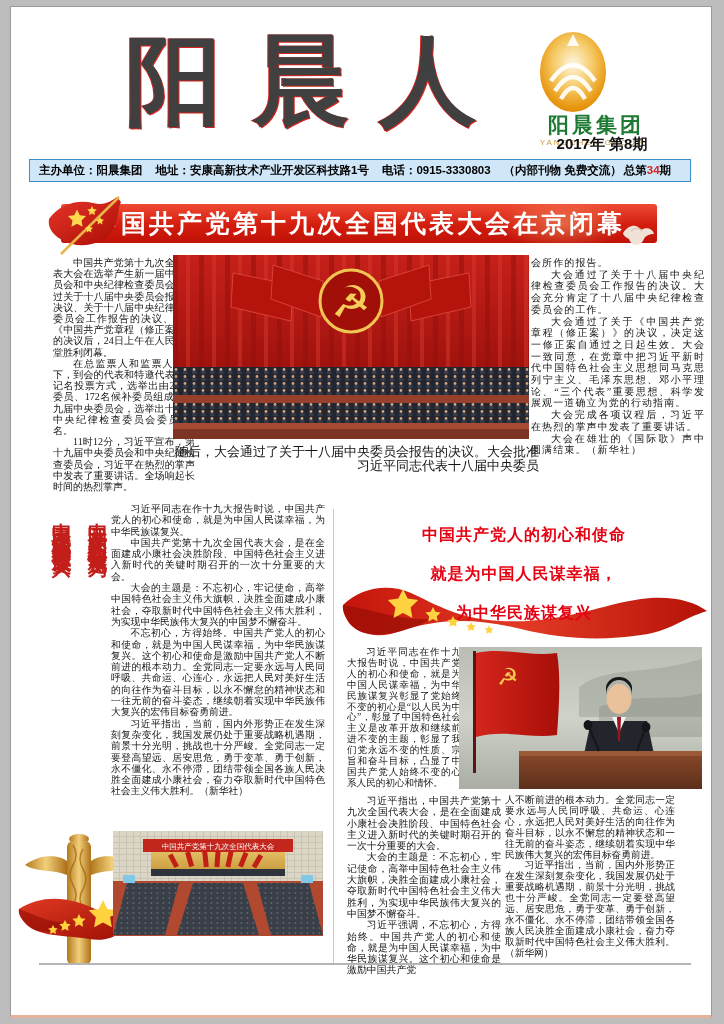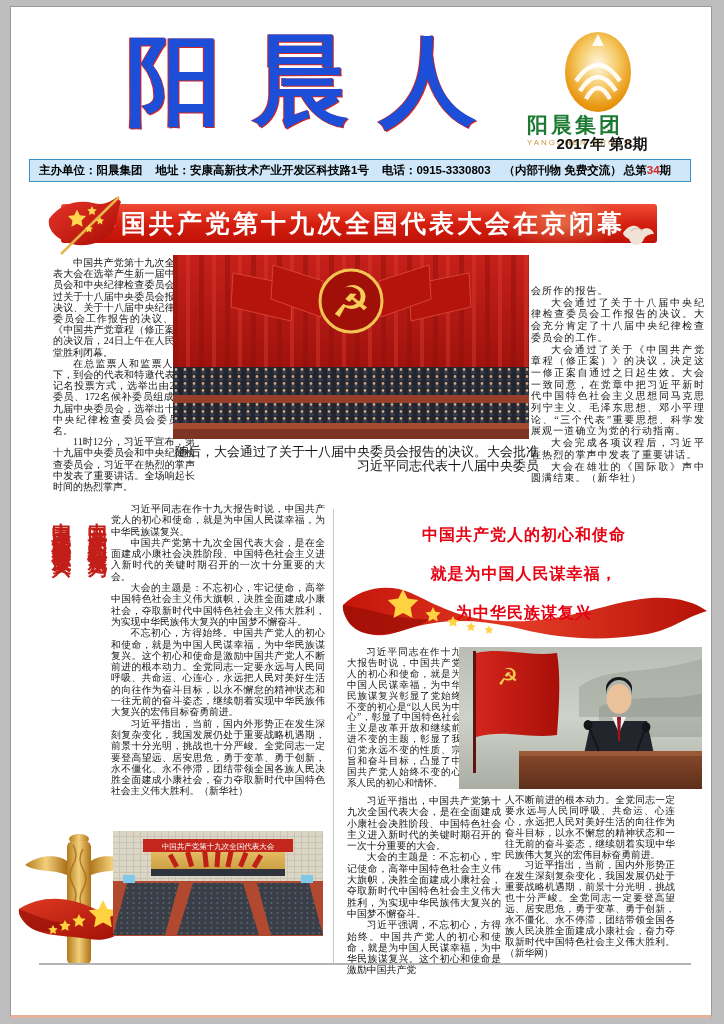--- a/index.html
+++ b/index.html
@@ -11,26 +11,26 @@
   }
   #paper{
     position:absolute;left:10px;top:6px;width:702px;height:1012px;
     background:#ffffff;border:1px solid #9a9a9a;border-bottom:3px solid #e6b29b;
     box-sizing:border-box;overflow:hidden;
   }
   
   .masthead-title{
     position:absolute;left:60px;top:14px;width:460px;height:122px;
     font-family:"DejaVu Serif","Liberation Serif",serif;
-    font-size:97px;font-weight:bold;color:#1d4ed8;text-align:center;
+    font-size:97px;font-weight:bold;color:#404040;text-align:center;
     letter-spacing:30px;padding-left:30px;box-sizing:border-box;
     line-height:118px;white-space:nowrap;
     text-shadow:1px 1px 0 #d6251f, -1px 0 0 #d6251f;
   }
-  .logo-box{position:absolute;left:516px;top:22px;width:142px;text-align:left;}
+  .logo-box{position:absolute;left:491px;top:22px;width:142px;text-align:right;}
   .logo-box .egg{display:block;margin:0 auto;}
   .brand-name{font-family:"Liberation Sans",sans-serif;font-size:21px;font-weight:bold;color:#1d7a33;letter-spacing:3px;line-height:24px;}
   .brand-en{font-family:"Liberation Sans",sans-serif;font-size:8px;color:#c9973d;letter-spacing:2px;line-height:11px;}
   .issue-line{
     position:absolute;left:520px;top:128px;width:142px;text-align:center;
     font-family:"Liberation Sans",sans-serif;font-size:15px;font-weight:bold;color:#111;
   }
   .infobar{
     position:absolute;left:18px;top:152px;width:662px;height:23px;
     background:#cfe7f8;border:1px solid #3a8fc7;box-sizing:border-box;
@@ -54,21 +54,21 @@
     position:relative;z-index:2;width:100%;text-align:center;
     font-family:"Liberation Sans",sans-serif;font-weight:bold;font-size:25px;color:#ffffff;
     line-height:39px;letter-spacing:3px;white-space:nowrap;
   }
   .banner .flagdecor{position:absolute;left:-16px;top:-9px;z-index:3;}
   .banner .dove{position:absolute;right:2px;bottom:-8px;z-index:3;}
   
   .bodycol p{margin:0;text-indent:2em;text-align:justify;color:#141414;}
   .cont p:first-child{text-indent:0;}
   .a1col1{position:absolute;left:18px;top:250px;width:142px;font-size:10px;line-height:11.2px;margin-left:24px;}
-  .a1col3{position:absolute;left:520px;top:250px;width:174px;font-size:10px;line-height:11.7px;letter-spacing:1.1px;margin-top:28px;}
+  .a1col3{position:absolute;left:520px;top:250px;width:174px;font-size:10px;line-height:11.7px;letter-spacing:1.1px;}
   .photo1{position:absolute;left:162px;top:248px;width:356px;height:184px;}
   .caption1{
     position:absolute;left:152px;top:438px;width:376px;text-align:right;
     font-size:13px;line-height:13.5px;color:#141414;
   }
   
   .vslogan{
     position:absolute;left:14px;top:500px;width:86px;height:340px;
     writing-mode:vertical-rl;text-orientation:upright;
     font-family:"DejaVu Serif","Liberation Serif",serif;

